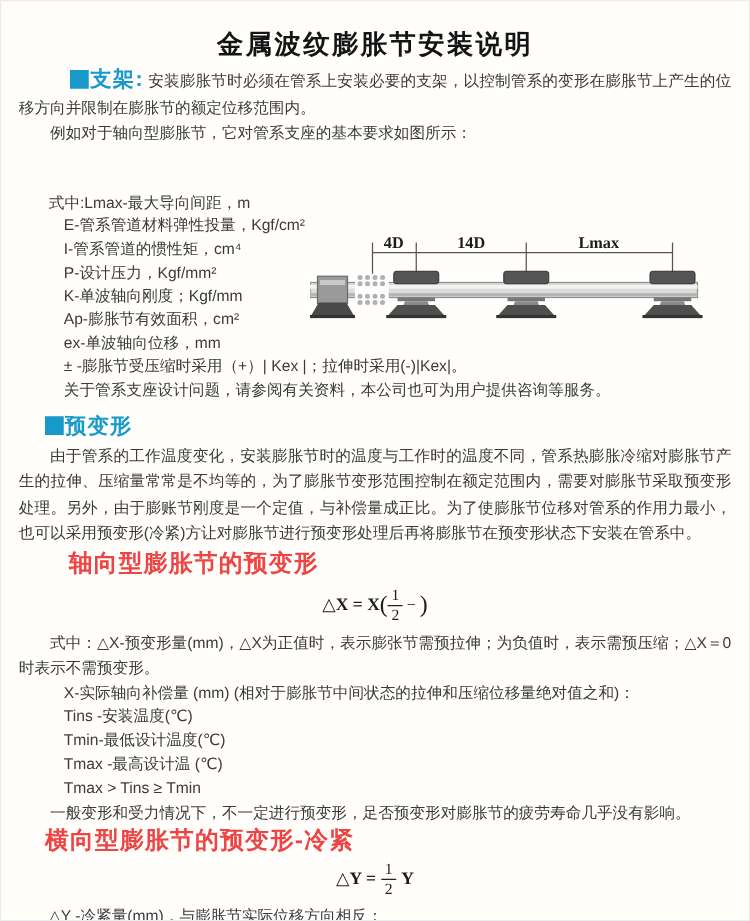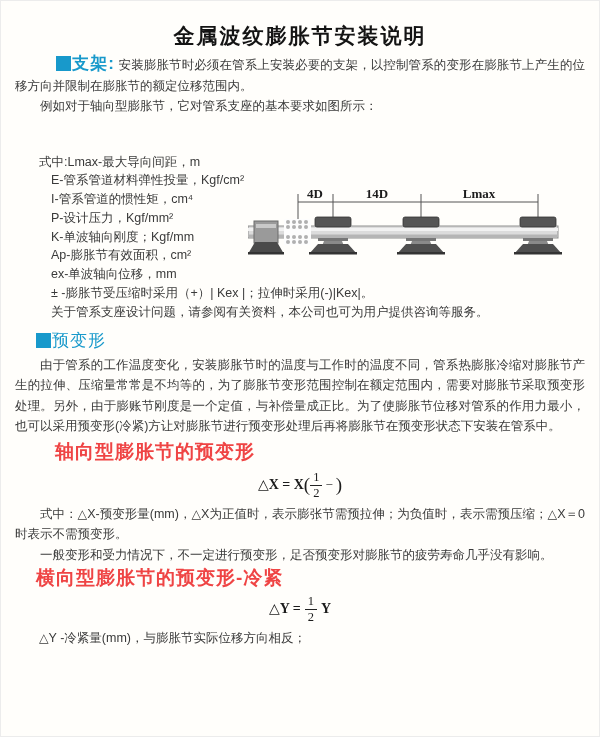--- a/index.html
+++ b/index.html
@@ -35,21 +35,21 @@
   .inline-head{
     color:#1899cb;font-size:17px;font-weight:bold;
     letter-spacing:1px;
   }
   .sq{
     display:inline-block;width:15px;height:15px;
     background:#1899cb;margin-right:1px;vertical-align:-2px;
   }
   .sec-head{
     margin:8px 14px 3px 35px;
-    font-size:17px;font-weight:normal;color:#1899cb;
+    font-size:17px;font-weight:bold;color:#1899cb;
     line-height:22px;letter-spacing:1px;
   }
   .sub-head{
     font-size:19px;font-weight:bold;color:#ef4444;
     letter-spacing:1px;line-height:20px;
   }
   .sub-head.axial{ margin:5px 14px 2px 54px; }
   .sub-head.lateral{ margin:3px 14px 0 35px; }
   
   .formula{
@@ -217,20 +217,27 @@
 
   <div class="formula f2">
     <span class="lhs">△X = X</span><span class="paren">(</span><span class="frac plain">
         <span class="num">1</span>
         <span class="den">2</span>
       </span><span class="op">−</span><span class="paren">)</span>
   </div>
 
   <div class="para">式中：△X-预变形量(mm)，△X为正值时，表示膨张节需预拉伸；为负值时，表示需预压缩；△X＝0时表示不需预变形。</div>
 
+  <div class="items">
+    <div>X-实际轴向补偿量 (mm) (相对于膨胀节中间状态的拉伸和压缩位移量绝对值之和)：</div>
+    <div>Tins -安装温度(℃)</div>
+    <div>Tmin-最低设计温度(℃)</div>
+    <div>Tmax -最高设计温 (℃)</div>
+    <div>Tmax &gt; Tins ≥ Tmin</div>
+  </div>
 
   <div class="para">一般变形和受力情况下，不一定进行预变形，足否预变形对膨胀节的疲劳寿命几乎没有影响。</div>
 
   <div class="sub-head lateral">横向型膨胀节的预变形-冷紧</div>
 
   <div class="formula f3">
     <span class="lhs">△Y =</span>
     <span class="frac plain">
         <span class="num">1</span>
         <span class="den">2</span>

